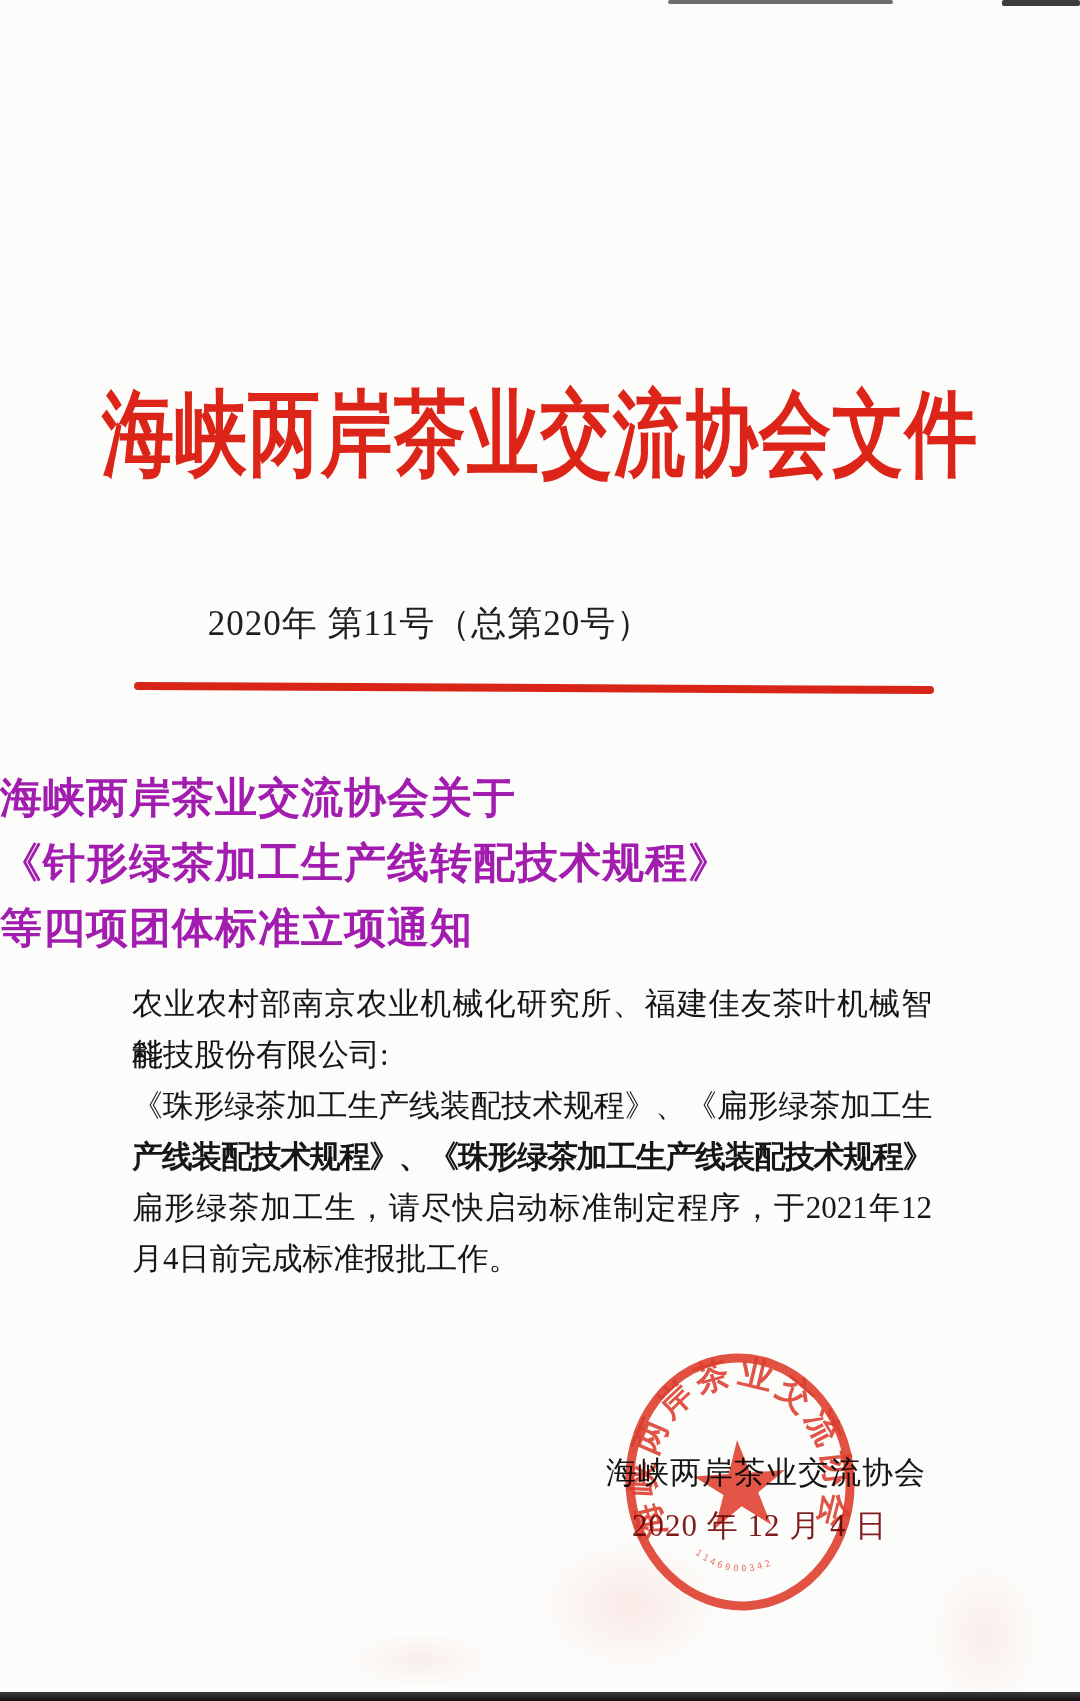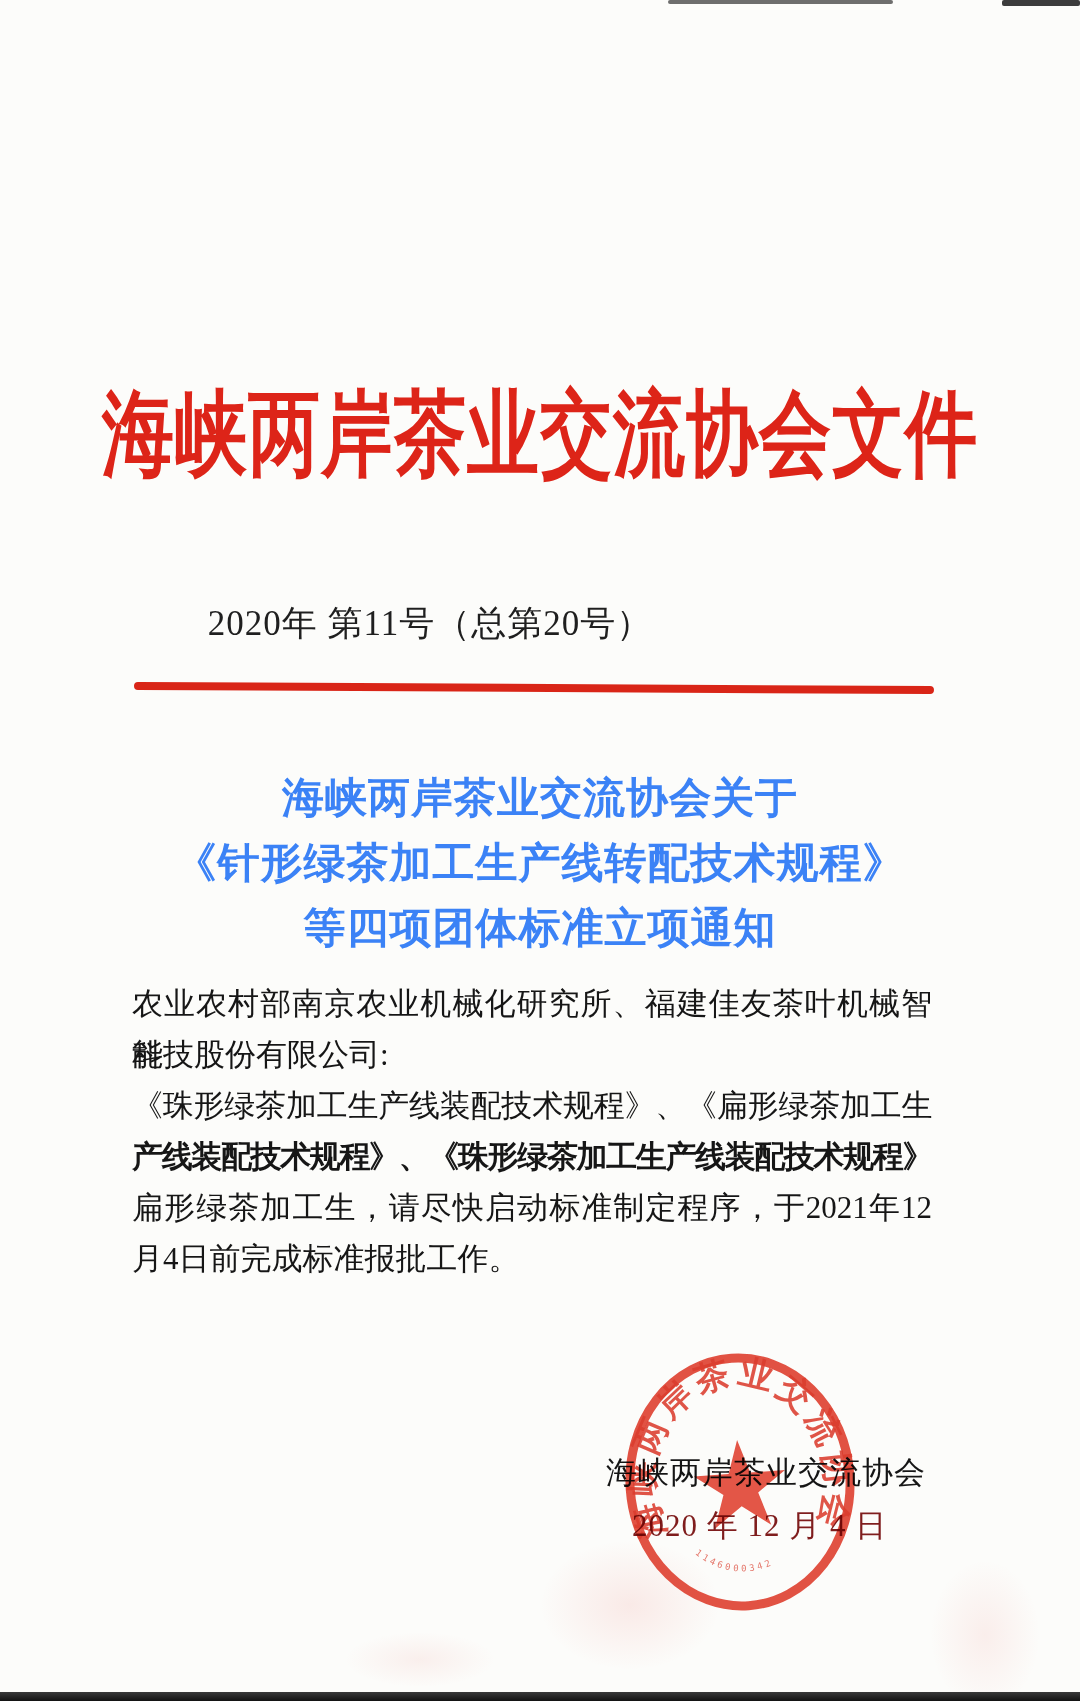--- a/index.html
+++ b/index.html
@@ -22,22 +22,22 @@
     top:600px;left:0;width:860px;text-align:center;
     font-size:35px;letter-spacing:1px;color:#1f1f1f;white-space:nowrap;
   }
   
   .rule{
     top:684px;left:134px;width:800px;height:8px;background:#d92517;
     border-radius:4px;transform:rotate(.3deg);
   }
   
   .doc-title{
-    top:766px;left:0;width:1080px;text-align:center;
-    font-weight:700;font-size:42px;line-height:65px;color:#3b82f6;
+    top:766px;left:0;width:1080px;
+    font-weight:700;font-size:42px;line-height:65px;color:#a21caf;
     letter-spacing:1px;white-space:nowrap;
   }
   
   .body-block{
     top:978px;left:132px;width:800px;
     font-size:31px;line-height:51px;color:#161616;
   }
   .bline{height:51px;white-space:nowrap;}
   .just{white-space:normal;text-align:justify;text-align-last:justify;}
   .indent{text-indent:62px;}

